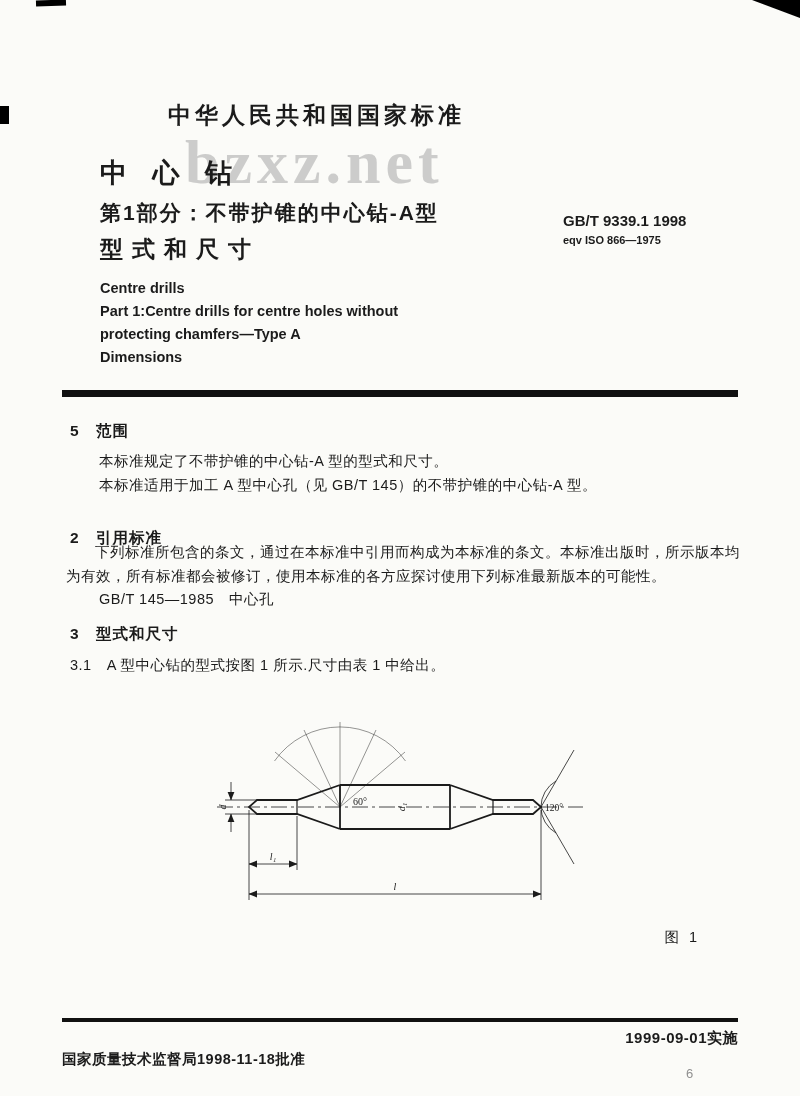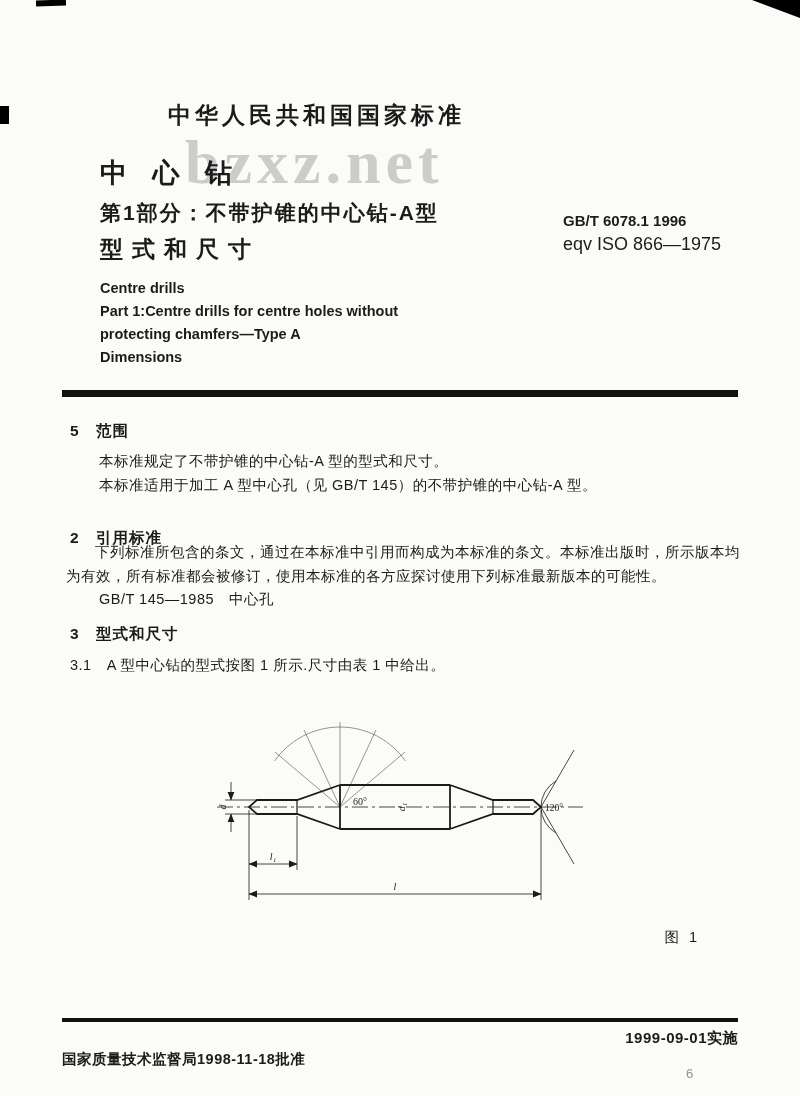--- a/index.html
+++ b/index.html
@@ -10,21 +10,21 @@
   .wm{font-weight:bold;color:rgba(165,165,165,0.55);font-size:62px;letter-spacing:5px;
       font-family:"Liberation Serif",serif;z-index:0;}
   .z1{z-index:1;}
   .std-title{font-size:23px;font-weight:bold;letter-spacing:4px;}
   .center-col{left:100px;width:460px;text-align:left;}
   .cn-main{font-size:27px;font-weight:bold;letter-spacing:9px;}
   .cn-sub{font-size:21px;font-weight:bold;letter-spacing:2px;}
   .cn-sub2{font-size:23px;font-weight:bold;letter-spacing:9px;}
   .std-block{left:563px;top:211px;width:230px;line-height:1.3;}
   .std-no{font-size:15px;font-weight:bold;}
-  .std-eqv{font-size:18px;font-weight:normal;margin-top:2px;}
+  .std-eqv{font-size:11px;font-weight:bold;margin-top:2px;}
   .std-rep{font-size:12.5px;font-weight:600;margin-top:13px;}
   .en{font-family:Liberation Sans, sans-serif;font-weight:bold;font-size:14.5px;}
   .rule{background:#111;}
   .sec-h{font-size:15.5px;font-weight:bold;letter-spacing:1px;}
   .body-t{font-size:14.5px;letter-spacing:0.5px;}
   .para{line-height:23.5px;text-indent:2em;}
   .caption{font-size:14.5px;letter-spacing:3px;text-align:right;}
   .footer-t{font-size:14.5px;font-weight:600;letter-spacing:0.5px;}
   .pagemark{font-size:13px;color:#909090;}
   svg text{font-family:"Liberation Serif","DejaVu Serif",serif;}
@@ -40,21 +40,21 @@
 
   <div class="abs wm" style="left:185px;top:127px;">bzxz.net</div>
 
   <div class="abs std-title z1" style="left:168px;top:100px;">中华人民共和国国家标准</div>
 
   <div class="abs center-col cn-main z1" style="top:155px;">中 心 钻</div>
   <div class="abs center-col cn-sub z1" style="top:199px;">第1部分：不带护锥的中心钻-A型</div>
   <div class="abs center-col cn-sub2 z1" style="top:234px;">型式和尺寸</div>
 
   <div class="abs std-block z1">
-    <div class="std-no">GB/T 6078.1  1996</div>
+    <div class="std-no">GB/T 9339.1  1998</div>
     <div class="std-eqv">eqv ISO 866—1975</div>
   </div>
 
   <div class="abs center-col en z1" style="top:280px;">Centre drills</div>
   <div class="abs center-col en z1" style="top:303px;">Part 1:Centre drills for centre holes without</div>
   <div class="abs center-col en z1" style="top:326px;">protecting chamfers—Type A</div>
   <div class="abs center-col en z1" style="top:349px;">Dimensions</div>
 
   <div class="abs rule" style="left:62px;top:390px;width:676px;height:7px;"></div>
 

